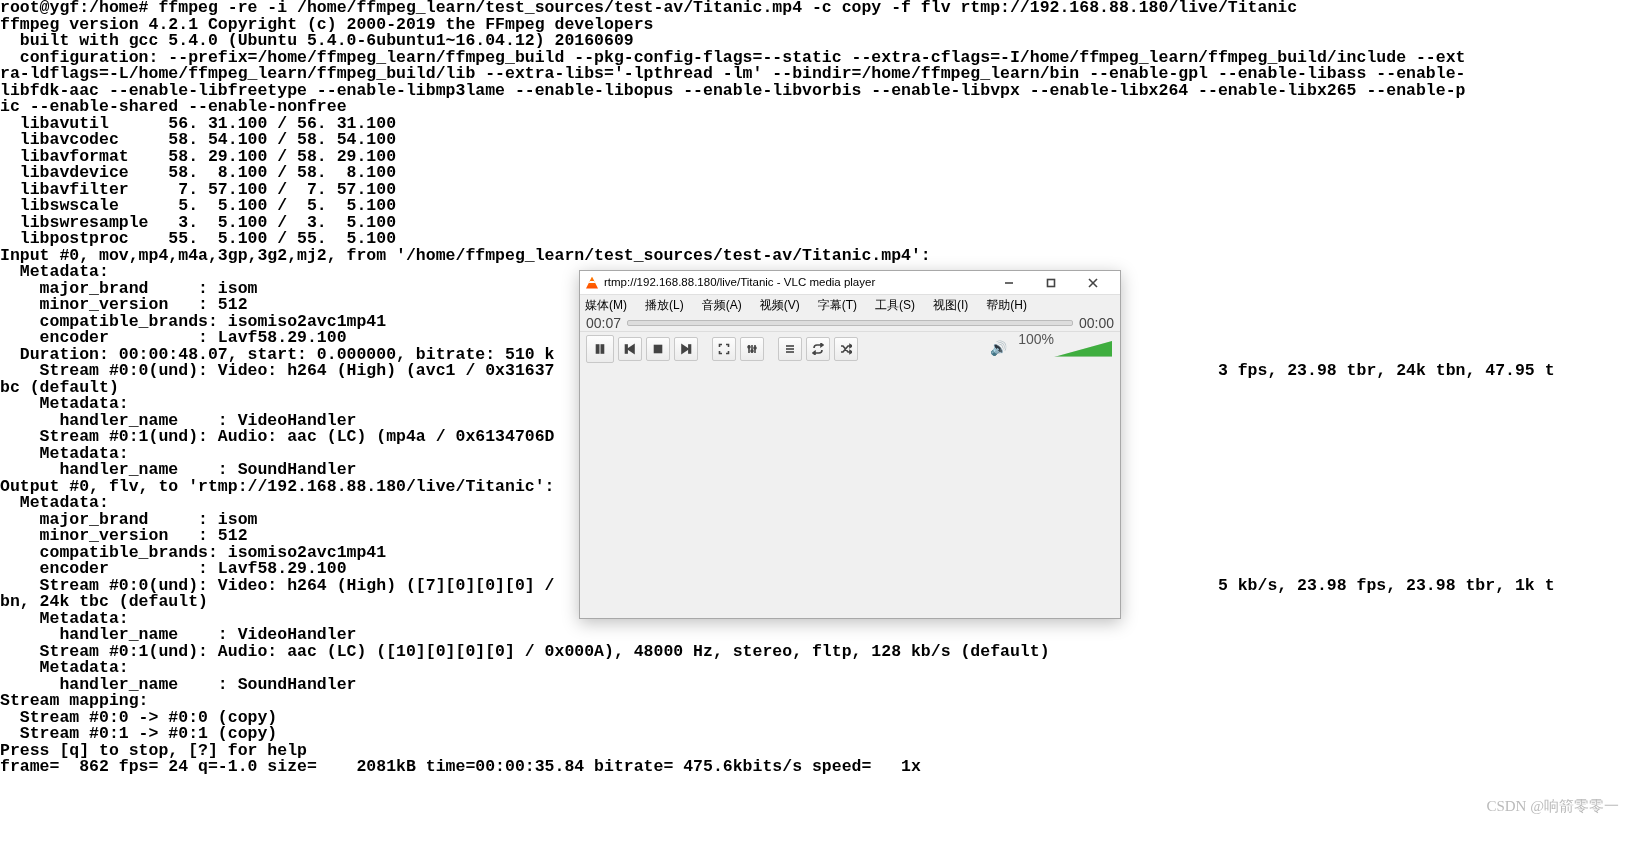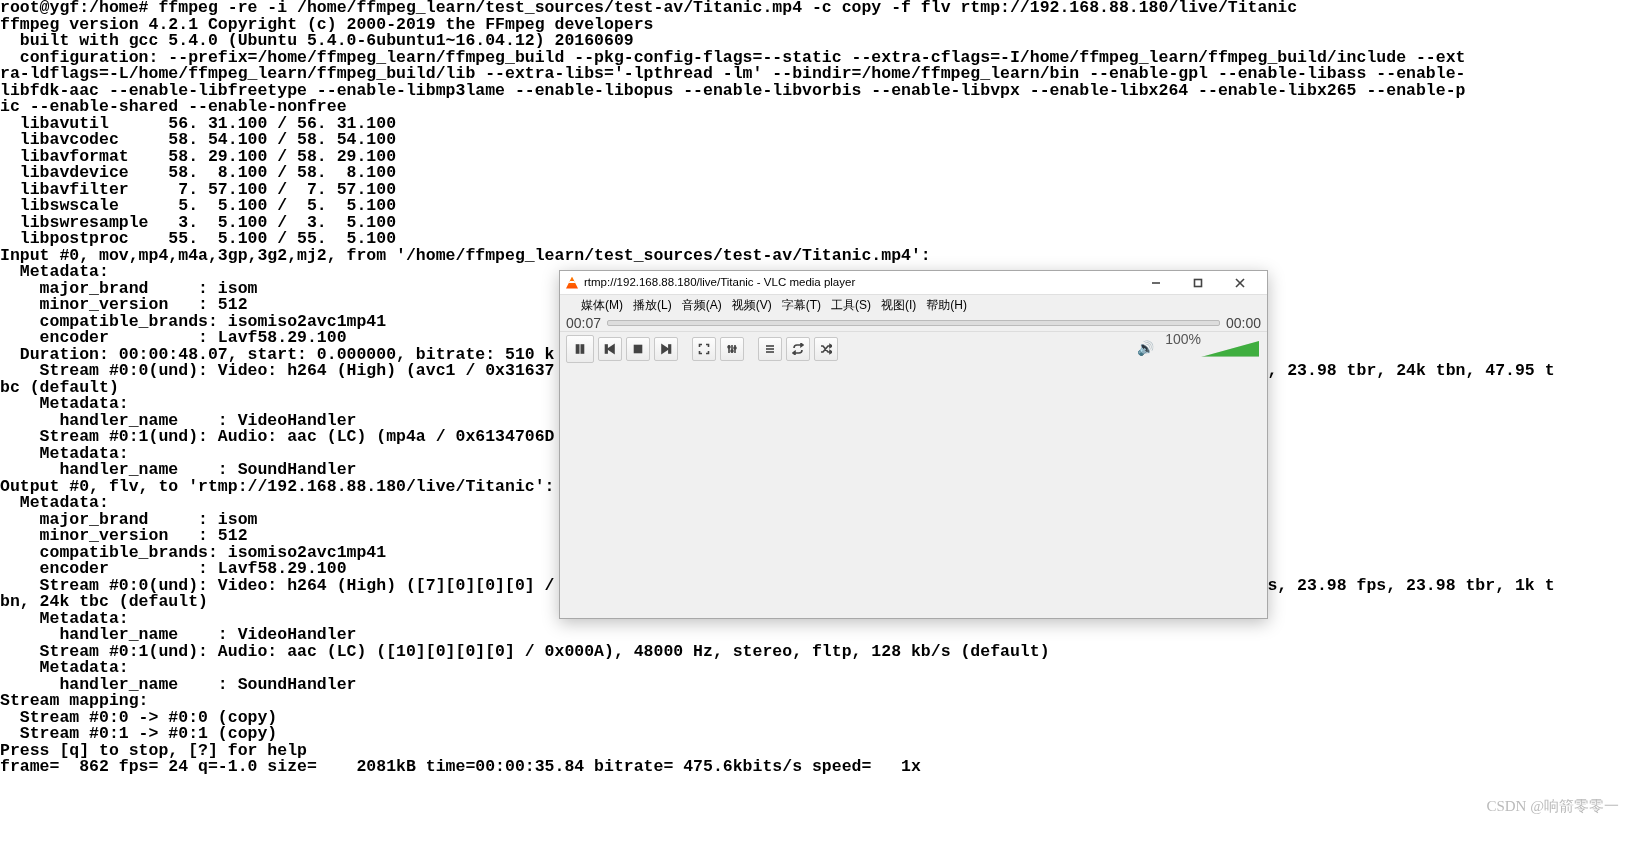--- a/index.html
+++ b/index.html
@@ -26,22 +26,22 @@
     right:20px; bottom:42px;
     color:rgba(140,140,140,0.6);
     font-family:Liberation Serif, serif;
     font-size:15px;
     font-weight:normal;
   }
 
   
   .vlc {
     position:absolute;
-    top:270px; left:559px;
-    width:709px; height:349px;
+    top:270px; left:579px;
+    width:542px; height:349px;
     background:#f0f0f0;
     border:1px solid #a8a8a8;
     box-shadow:0 4px 16px rgba(0,0,0,0.25);
     font-family:"Microsoft YaHei","Segoe UI",sans-serif;
     font-size:12px;
     font-weight:normal;
     color:#000;
   }
   .vlc .titlebar {
     height:24px;
@@ -61,21 +61,21 @@
   }
   .vlc .title-text { flex:1; font-size:11.5px; color:#000; }
   .vlc .winbtns { display:flex; }
   .vlc .winbtn {
     width:42px; height:24px; display:flex;align-items:center;justify-content:center;
     color:#333;
   }
 
   .vlc .menubar {
     height:20px; display:flex; align-items:center;
-    padding:0 16px; gap:0;
+    padding:0 0; gap:8px;
     background:#f0f0f0;
     font-size:12px;
   }
   .vlc .menubar span { padding:1px 5px; cursor:default; }
 
   .vlc .video {
     position:relative;
     width:100%; height:250px;
     background:linear-gradient(180deg,#b8d4e8 0%,#a8c7da 25%,#d6d8d4 45%,#cbcac2 55%,#323232 85%,#1a1a1a 100%);
     overflow:hidden;

